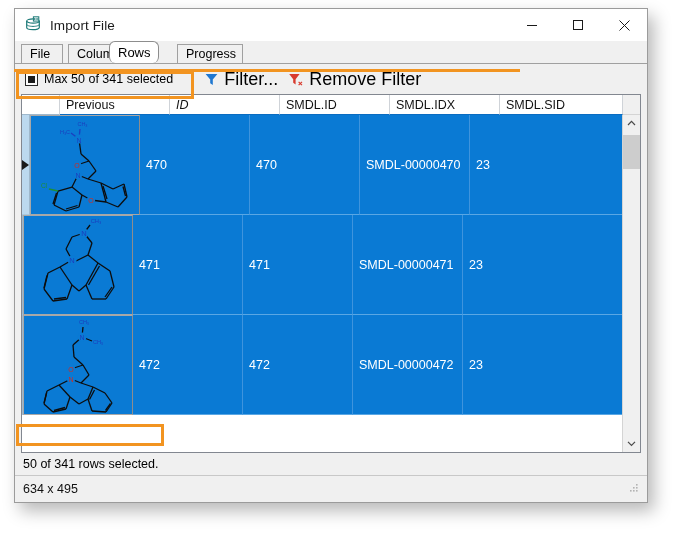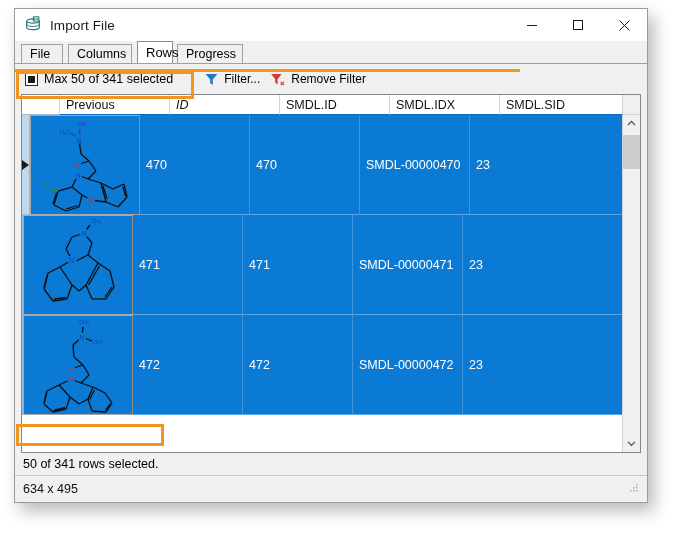--- a/index.html
+++ b/index.html
@@ -140,21 +140,21 @@
   .tb-sep {
     width: 1px; height: 18px;
     background: #c6c6c6;
     margin: 0 9px 0 12px;
   }
   .tb-item {
     display: flex;
     align-items: center;
     height: 22px;
     padding: 0 8px 0 2px;
-    font-size: 12px;
+    font-size: 18px;
     color: #000;
     background: transparent;
     border: none;
     cursor: default;
   }
   .tb-item svg { margin-right: 5px; display: block; }
 
   
   #grid-wrap {
     flex: 1 1 auto;
@@ -381,21 +381,21 @@
     </div>
   </div>
 
   <div id="tabstrip">
     <div class="tab" style="left:6px; width:42px;">
       <span>File</span>
     </div>
     <div class="tab" style="left:53px; width:64px;">
       <span>Columns</span>
     </div>
-    <div class="tab selected" style="left:122px; width:36px;">
+    <div class="tab selected" style="left:94px; width:50px;border-radius:6px;">
       <span>Rows</span>
     </div>
     <div class="tab" style="left:162px; width:66px;">
       <span>Progress</span>
     </div>
   </div>
 
   <div id="tabpage">
 
     <div id="toolbar">

